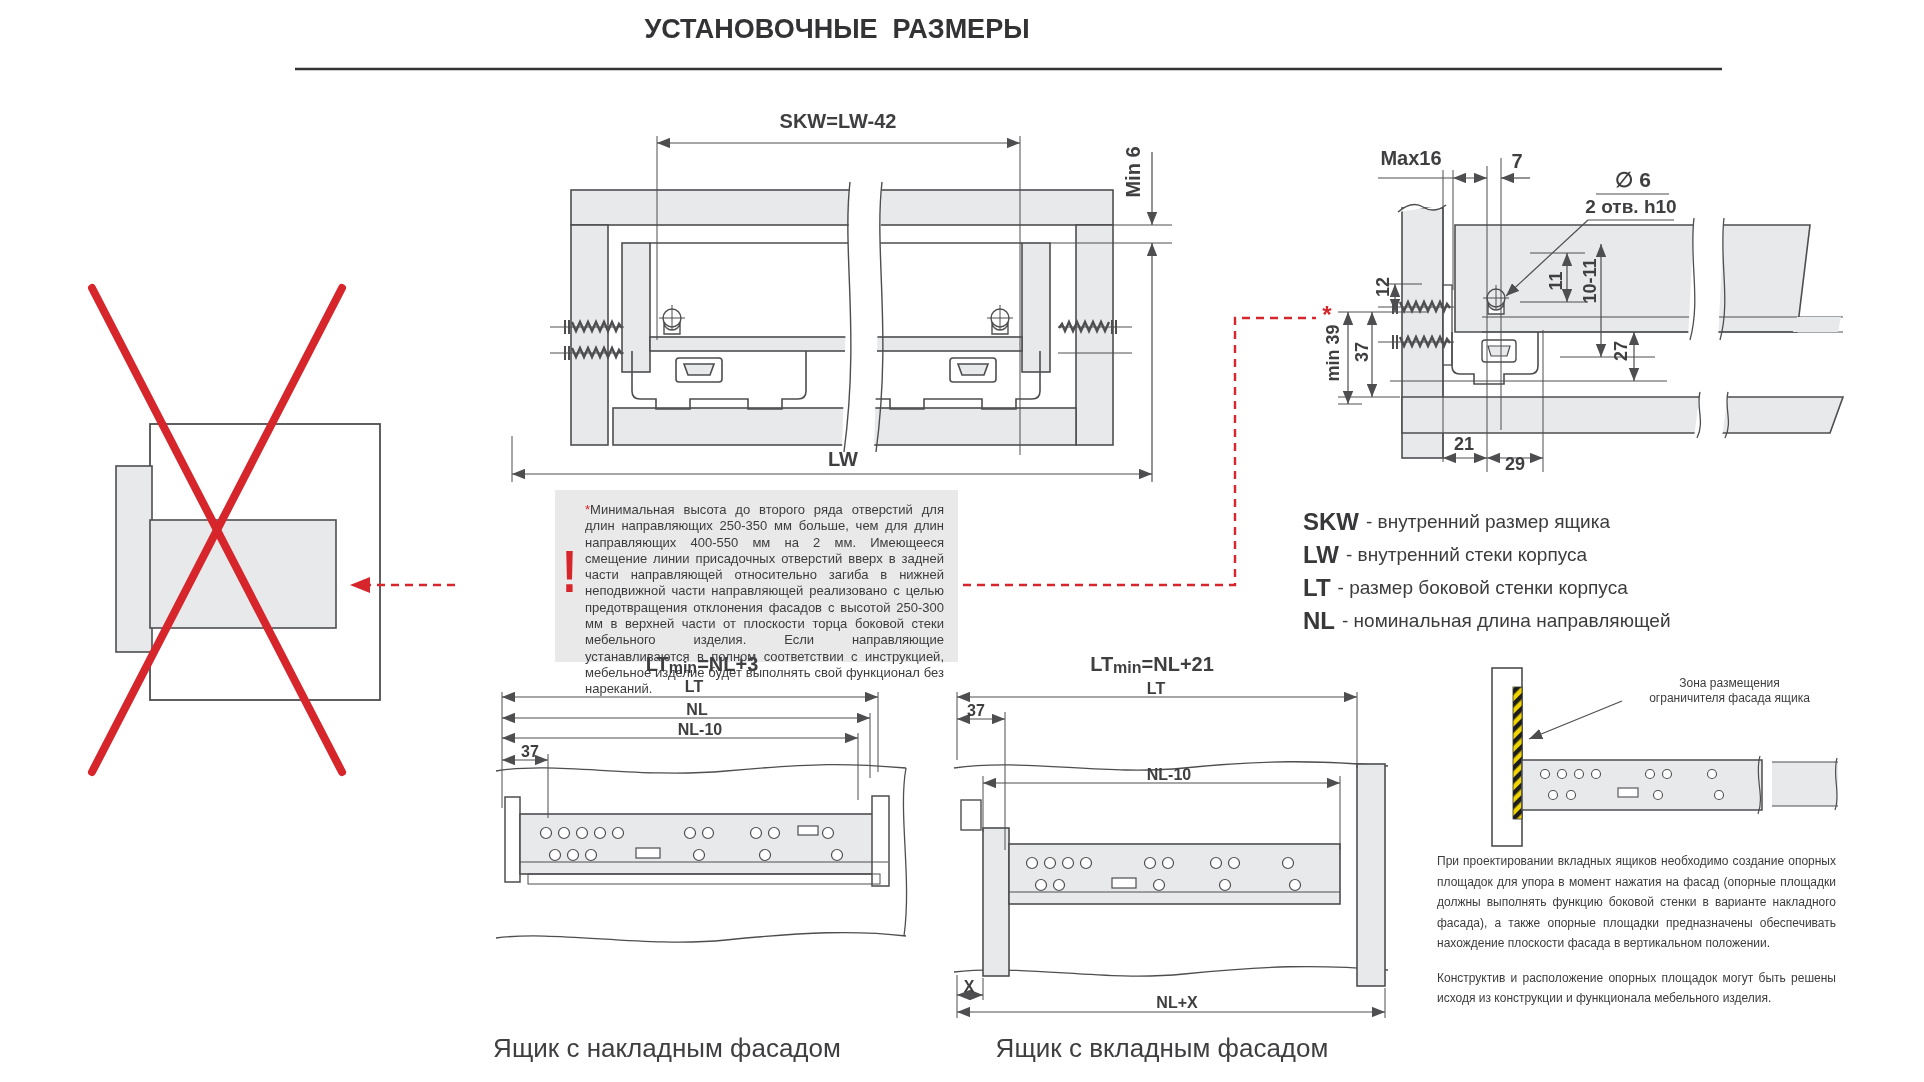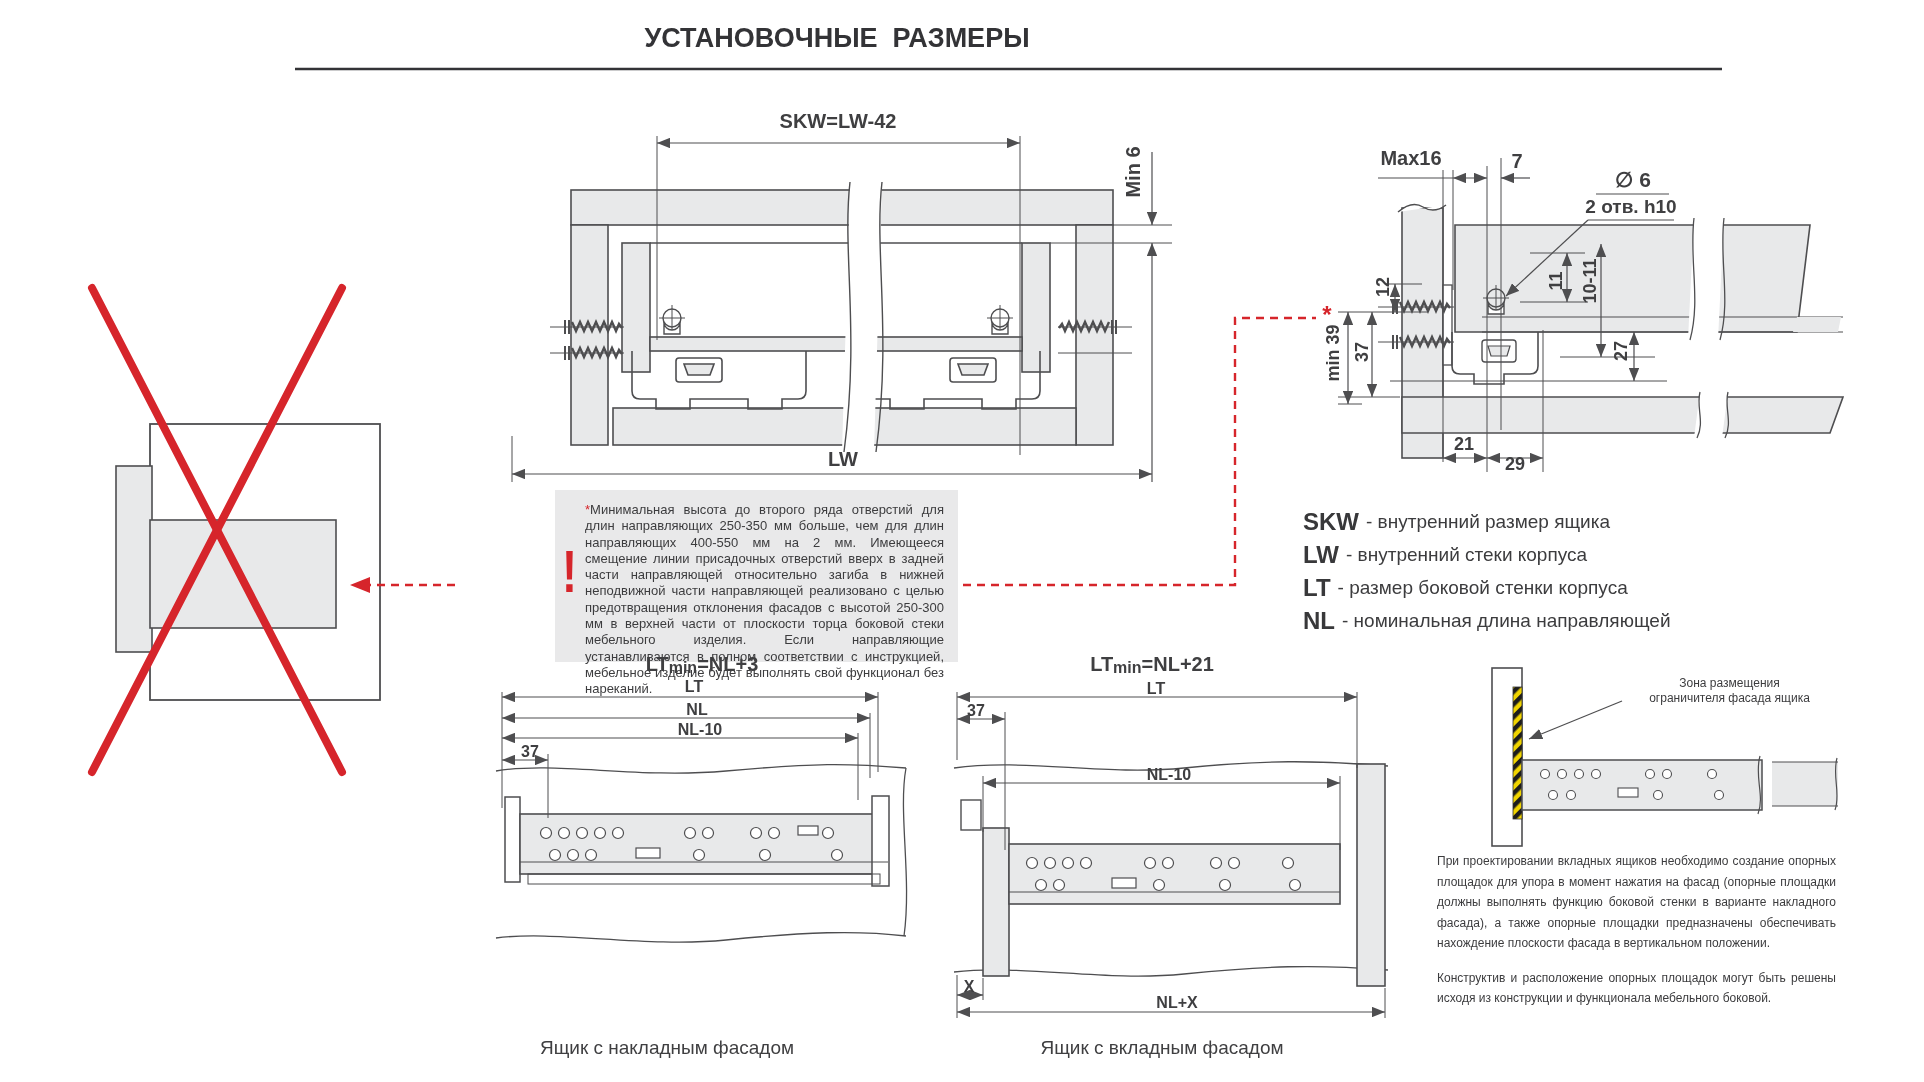--- a/index.html
+++ b/index.html
@@ -3,23 +3,23 @@
 <meta charset="utf-8">
 <style>
   html,body{margin:0;padding:0;background:#fff;}
   body{width:1924px;height:1082px;position:relative;overflow:hidden;
        font-family:"Liberation Sans", sans-serif;color:#3f3f41;}
   .lbl{position:absolute;transform:translate(-50%,-50%);font-weight:bold;
        white-space:nowrap;color:#3f3f41;font-size:18px;}
   .rot{transform:translate(-50%,-50%) rotate(-90deg);}
   .big{font-size:20px;}
   .huge{font-size:21px;}
-  .cap{font-weight:normal;font-size:19px;}
+  .cap{font-weight:normal;font-size:26px;}
   .red{color:#d6252b;}
-  .title{position:absolute;left:837px;top:38px;transform:translate(-50%,-50%);
+  .title{position:absolute;left:837px;top:29px;transform:translate(-50%,-50%);
          font-size:27px;font-weight:bold;white-space:pre;color:#333336;}
   .formula{font-size:20px;}
   .formula .sub{font-size:16px;font-weight:bold;vertical-align:-2px;text-align:right;}
   .notebox{position:absolute;left:555px;top:490px;width:403px;height:172px;
            background:#e9e9ea;box-sizing:border-box;padding:12px 14px 10px 30px;}
   .notebox .body{font-size:13px;line-height:16.3px;text-align:justify;color:#3c3c3e;}
   .notebox .bang{position:absolute;left:7px;top:52px;font-size:60px;font-weight:bold;
                  color:#d6252b;line-height:1;transform:scaleX(.75);transform-origin:left;}
   .legend{position:absolute;left:1303px;top:505px;}
   .legend .row{height:33px;display:flex;align-items:center;}
@@ -344,14 +344,14 @@
 <div class="lbl" style="left:1177px;top:1003px;font-size:16px">NL+X</div>
 <div class="lbl cap" style="left:1162px;top:1048px">Ящик с вкладным фасадом</div>
 
 <div class="zonelbl">
   <div>Зона размещения</div>
   <div>ограничителя фасада ящика</div>
 </div>
 
 <div class="paras">
   <p>При проектировании вкладных ящиков необходимо создание опорных площадок для упора в момент нажатия на фасад (опорные площадки должны выполнять функцию боковой стенки в варианте накладного фасада), а также опорные площадки предназначены обеспечивать нахождение плоскости фасада в вертикальном положении.</p>
-  <p>Конструктив и расположение опорных площадок могут быть решены исходя из конструкции и функционала мебельного боковой.</p>
+  <p>Конструктив и расположение опорных площадок могут быть решены исходя из конструкции и функционала мебельного изделия.</p>
 </div>
 
 </body></html>

